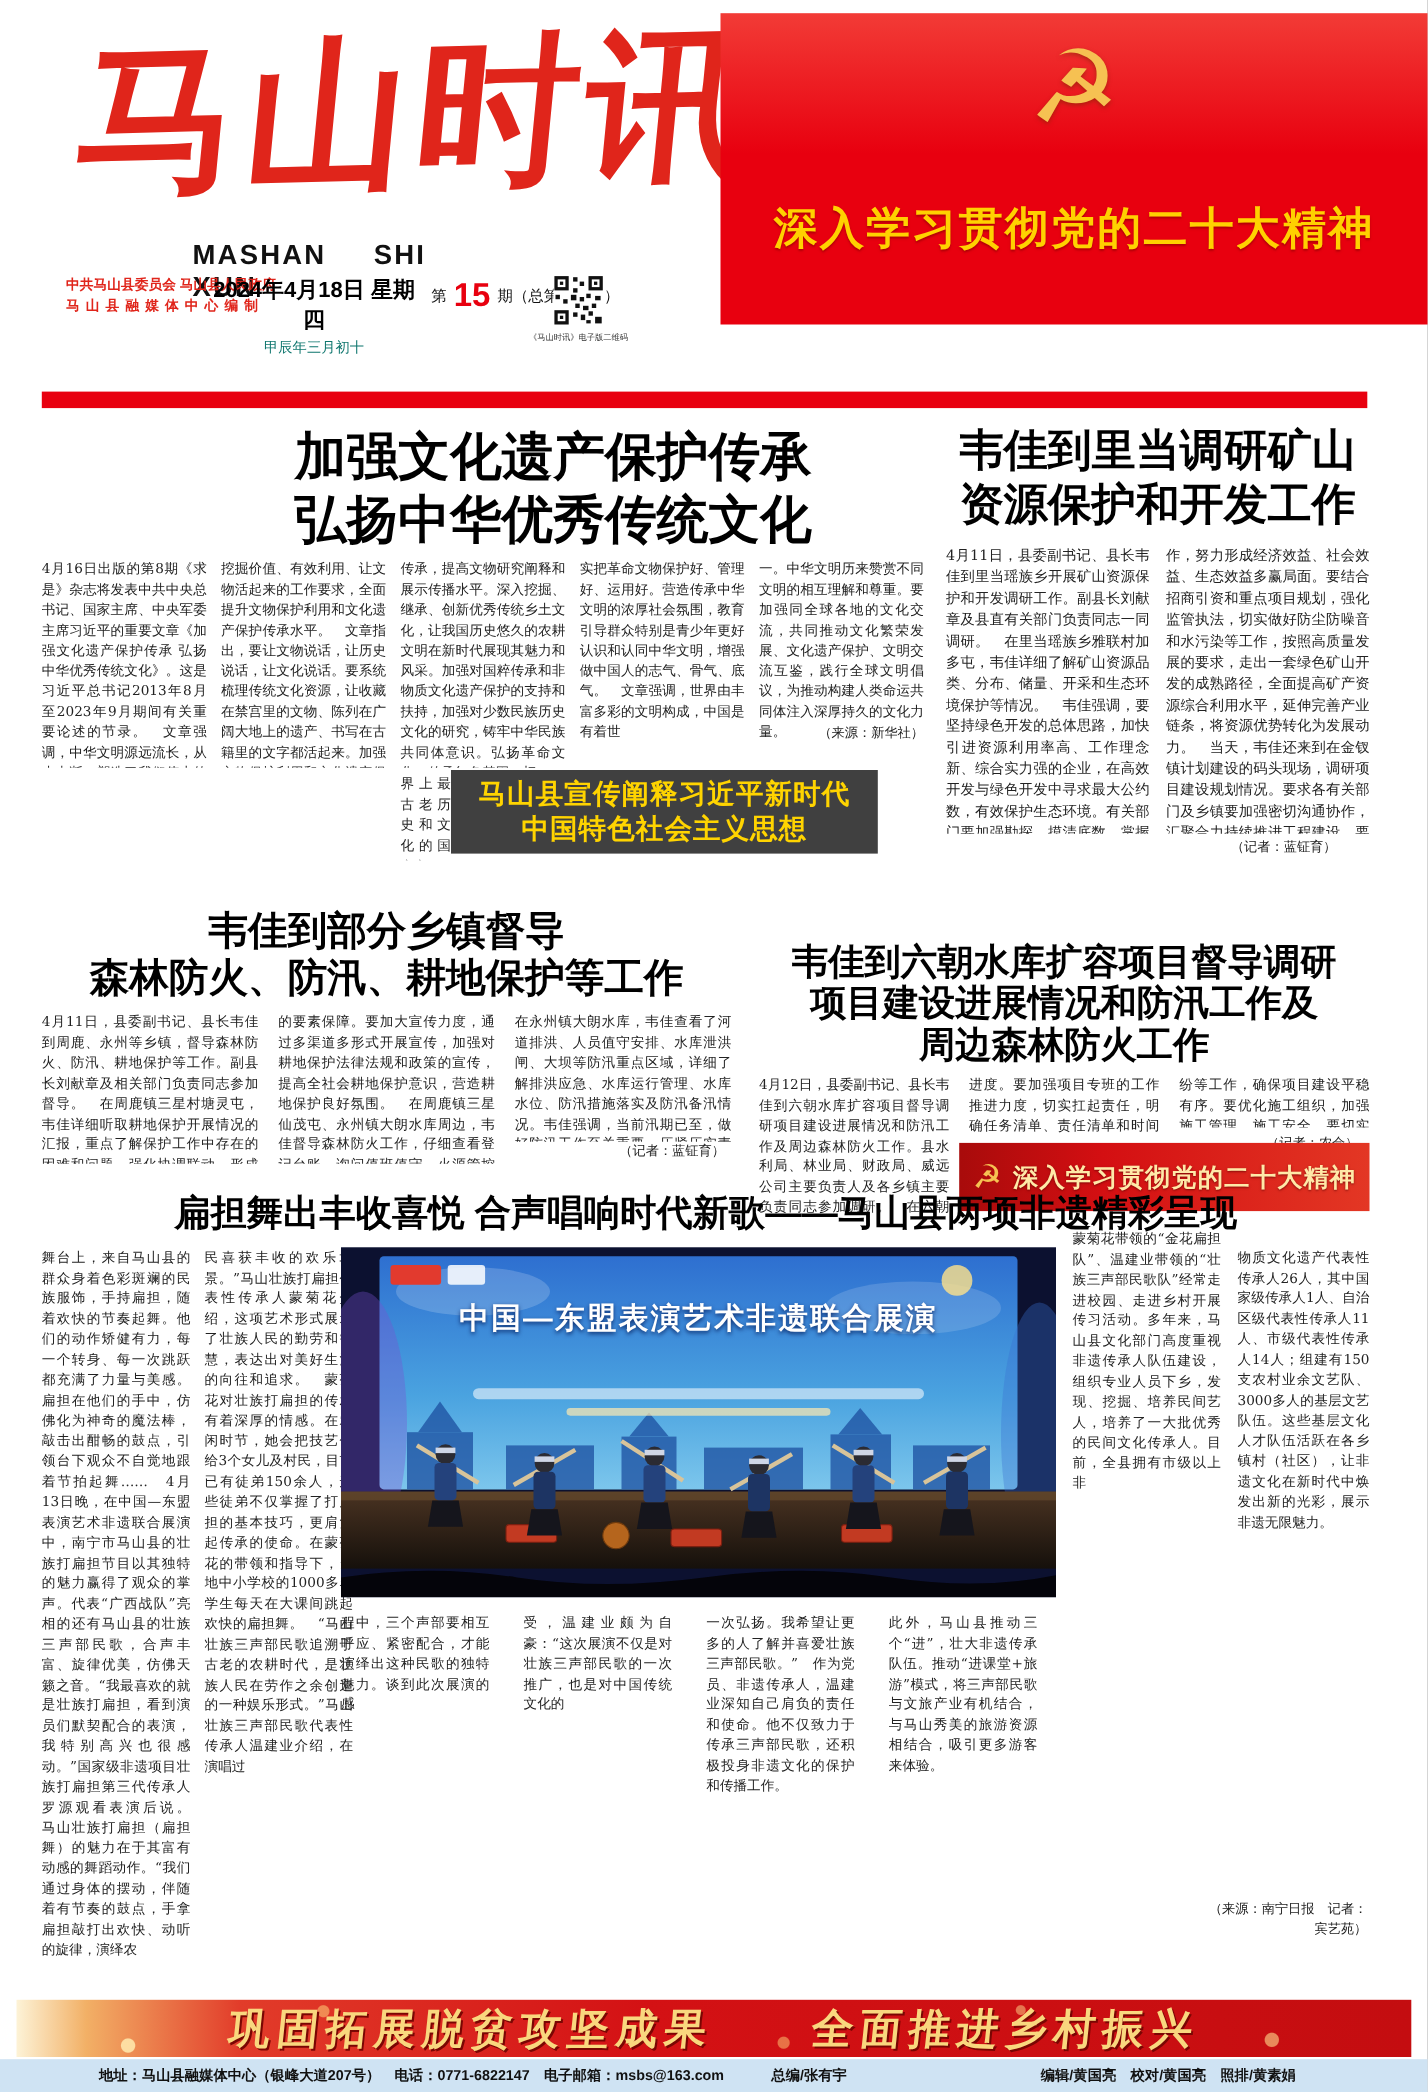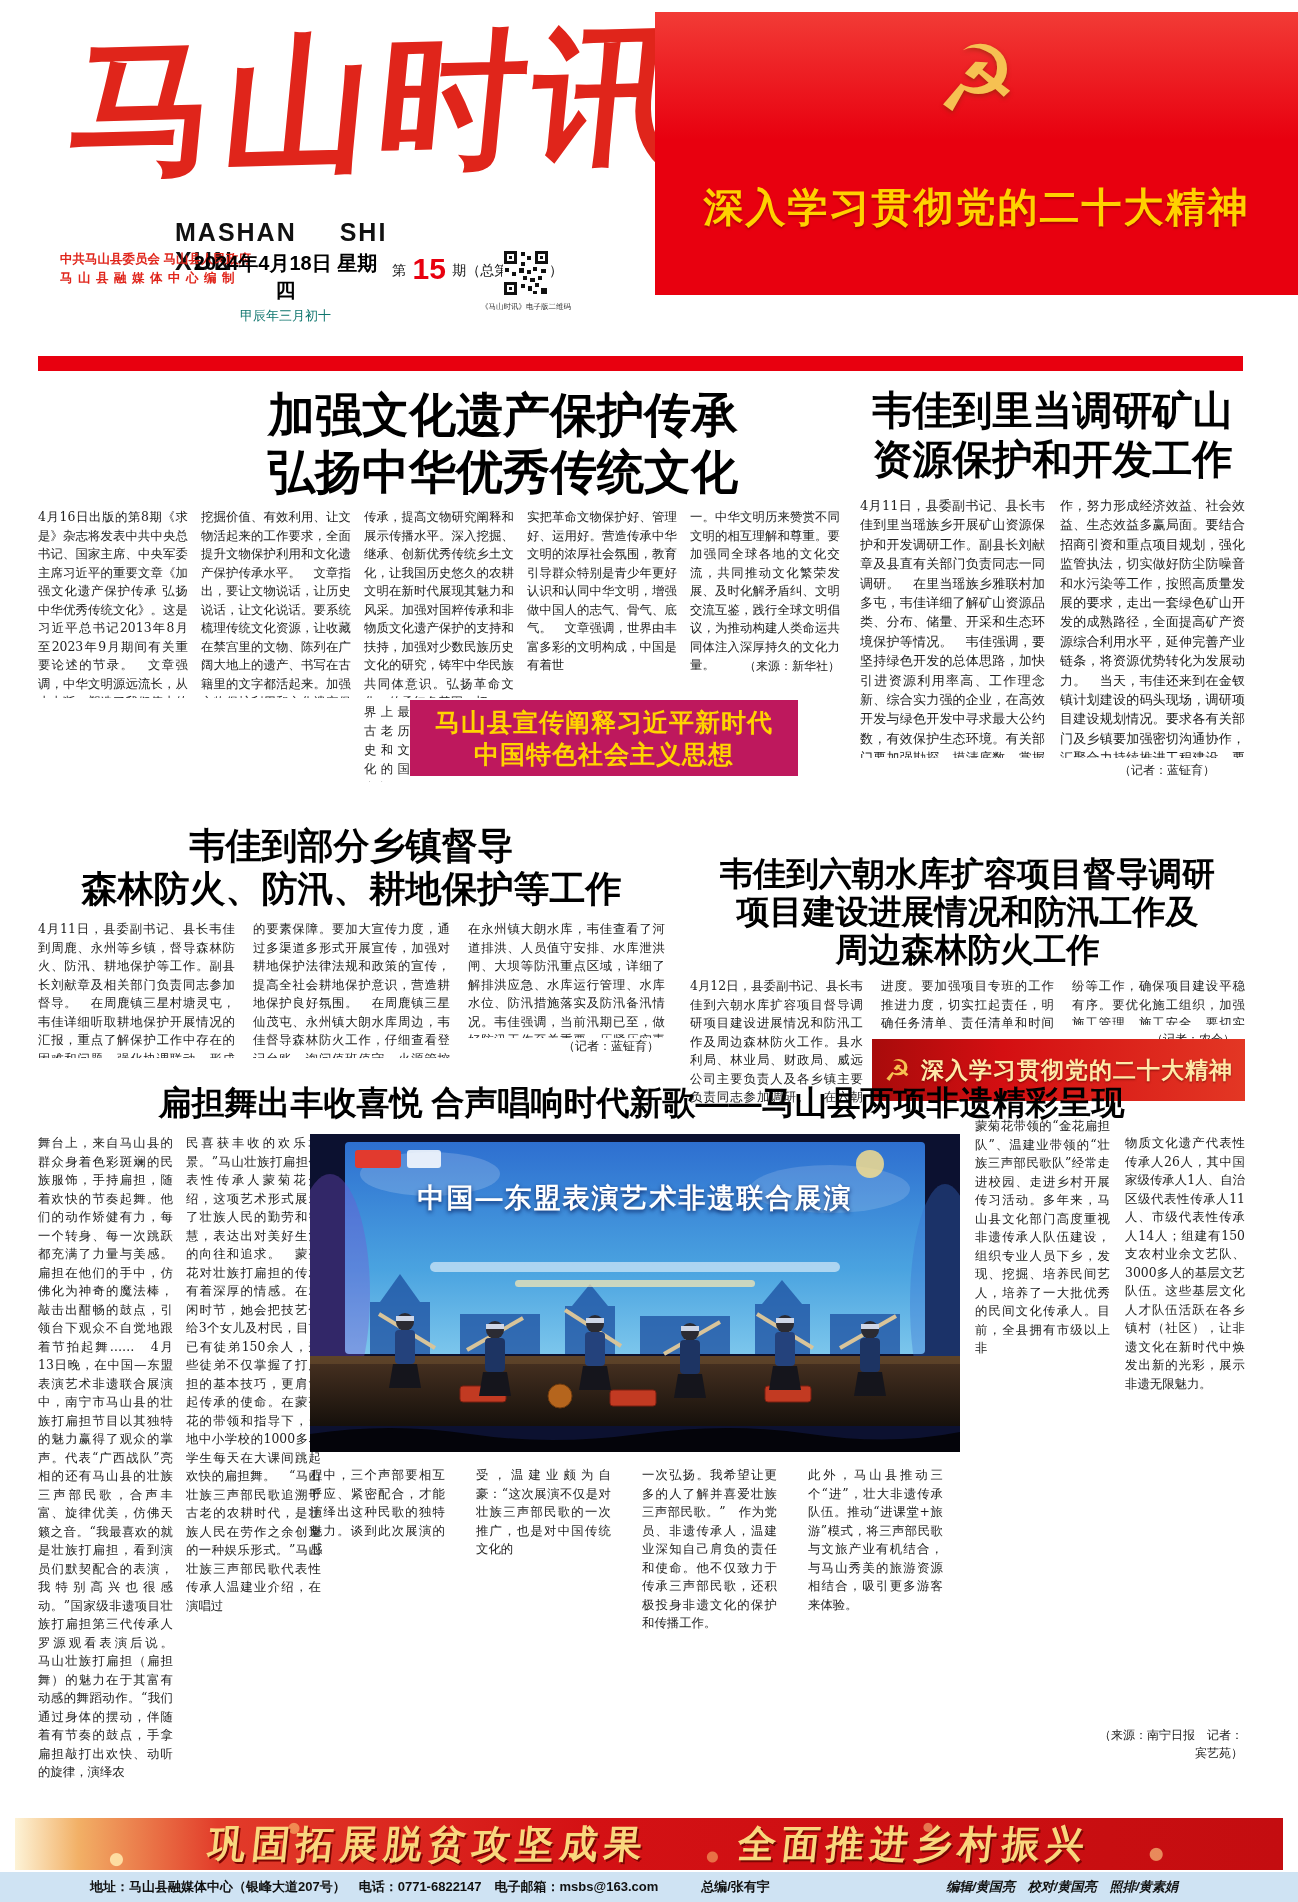--- a/index.html
+++ b/index.html
@@ -38,21 +38,21 @@
   .col{text-align:justify;overflow:hidden;font-size:12.4px;line-height:18.5px;color:#222;
      text-justify:inter-ideograph;}
   .byline{font-size:12px;color:#222;text-align:right;}
   
   #a1{left:38px;top:386px;width:802px;height:400px;}
   #a1 .headline{font-size:47px;line-height:57px;width:700px;text-align:right;}
   #a1 .cols{margin-top:8px;column-gap:13px;}
   #a1 .col{width:150px;height:190px;}
   #a1-tail{left:326px;top:316px;width:46px;height:80px;font-size:12.4px;line-height:19px;
      text-align:justify;overflow:hidden;}
-  #a1-promo{left:372px;top:314px;width:388px;height:76px;background:#be185d;
+  #a1-promo{left:372px;top:314px;width:388px;height:76px;background:#404040;
      display:flex;flex-direction:column;justify-content:center;text-align:center;}
   #a1-promo div{color:#ffd400;font-family:"Liberation Sans",sans-serif;font-weight:900;
      font-size:25px;line-height:32px;letter-spacing:1px;}
   #a1-source{left:632px;top:272px;width:170px;}
   
   #a2{left:860px;top:386px;width:385px;height:400px;}
   #a2 .headline{font-size:40px;line-height:49px;}
   #a2 .cols{margin-top:12px;column-gap:15px;}
   #a2 .col{width:185px;height:262px;font-size:13px;line-height:19.4px;}
   #a2 .byline{margin-top:4px;padding-right:30px;}
@@ -97,21 +97,21 @@
        radial-gradient(circle at 90% 70%, rgba(255,220,140,.6) 0 6px, transparent 7px),
        linear-gradient(90deg,#fdf3d7 0%,#f2b066 5%,#e23c2a 16%,#d41114 45%,#c40d10 100%);
      display:flex;align-items:center;justify-content:center;gap:90px;}
   .festive-text{color:#f9d77e;font-size:38px;font-weight:bold;font-family:"DejaVu Serif",serif;
      letter-spacing:6px;text-shadow:2px 2px 0 #7a0603;transform:skewX(-6deg);}
   #footer{left:0;top:1872px;width:1298px;height:30px;background:#cfe3f3;
      display:flex;align-items:center;font-family:"Liberation Sans",sans-serif;
      font-size:13px;font-weight:bold;color:#111;}
   #footer .left{margin-left:90px;}
   #footer .mid{margin-left:43px;}
-  #footer .right{margin-left:auto;margin-right:120px;font-style:italic;}
+  #footer .right{margin-left:auto;margin-right:120px;}
 </style>
 </head>
 <body>
 
 <div id="page">
 
   <div class="abs" id="masthead-title">马山时讯</div>
   <div class="abs" id="masthead-sub">MASHAN SHI XUN</div>
 
   <div class="abs" id="top-banner">
@@ -173,21 +173,21 @@
   <div class="abs" id="red-bar"></div>
 
   <div class="abs" id="a1">
     <div class="headline">加强文化遗产保护传承</div>
     <div class="headline">弘扬中华优秀传统文化</div>
     <div class="cols">
       <div class="col">4月16日出版的第8期《求是》杂志将发表中共中央总书记、国家主席、中央军委主席习近平的重要文章《加强文化遗产保护传承 弘扬中华优秀传统文化》。这是习近平总书记2013年8月至2023年9月期间有关重要论述的节录。　文章强调，中华文明源远流长，从未中断，塑造了我们伟大的民族。文物和文化遗产承载着中华民族的基因和血脉，是不可再生、不可替代的中华优秀文明资源，不仅属于我们这一代人，也属于子孙万代。要认真贯彻落实党中央关于坚持保护第一、加强管理、</div>
       <div class="col">挖掘价值、有效利用、让文物活起来的工作要求，全面提升文物保护利用和文化遗产保护传承水平。　文章指出，要让文物说话，让历史说话，让文化说话。要系统梳理传统文化资源，让收藏在禁宫里的文物、陈列在广阔大地上的遗产、书写在古籍里的文字都活起来。加强文物保护利用和文化遗产保护</div>
       <div class="col">传承，提高文物研究阐释和展示传播水平。深入挖掘、继承、创新优秀传统乡土文化，让我国历史悠久的农耕文明在新时代展现其魅力和风采。加强对国粹传承和非物质文化遗产保护的支持和扶持，加强对少数民族历史文化的研究，铸牢中华民族共同体意识。弘扬革命文化，传承红色基因，切</div>
       <div class="col">实把革命文物保护好、管理好、运用好。营造传承中华文明的浓厚社会氛围，教育引导群众特别是青少年更好认识和认同中华文明，增强做中国人的志气、骨气、底气。　文章强调，世界由丰富多彩的文明构成，中国是有着世</div>
-      <div class="col">一。中华文明历来赞赏不同文明的相互理解和尊重。要加强同全球各地的文化交流，共同推动文化繁荣发展、及时化解矛盾纠、文明交流互鉴，践行全球文明倡议，为推动构建人类命运共同体注入深厚持久的文化力量。</div>
+      <div class="col">一。中华文明历来赞赏不同文明的相互理解和尊重。要加强同全球各地的文化交流，共同推动文化繁荣发展、文化遗产保护、文明交流互鉴，践行全球文明倡议，为推动构建人类命运共同体注入深厚持久的文化力量。</div>
     </div>
     <div class="abs" id="a1-source" class2="byline" style="font-size:12px;text-align:right;">（来源：新华社）</div>
     <div class="abs" id="a1-tail">界上最古老历史和文化的国家之</div>
     <div class="abs" id="a1-promo">
       <div>马山县宣传阐释习近平新时代</div>
       <div>中国特色社会主义思想</div>
     </div>
   </div>
 
   <div class="abs" id="a2">

